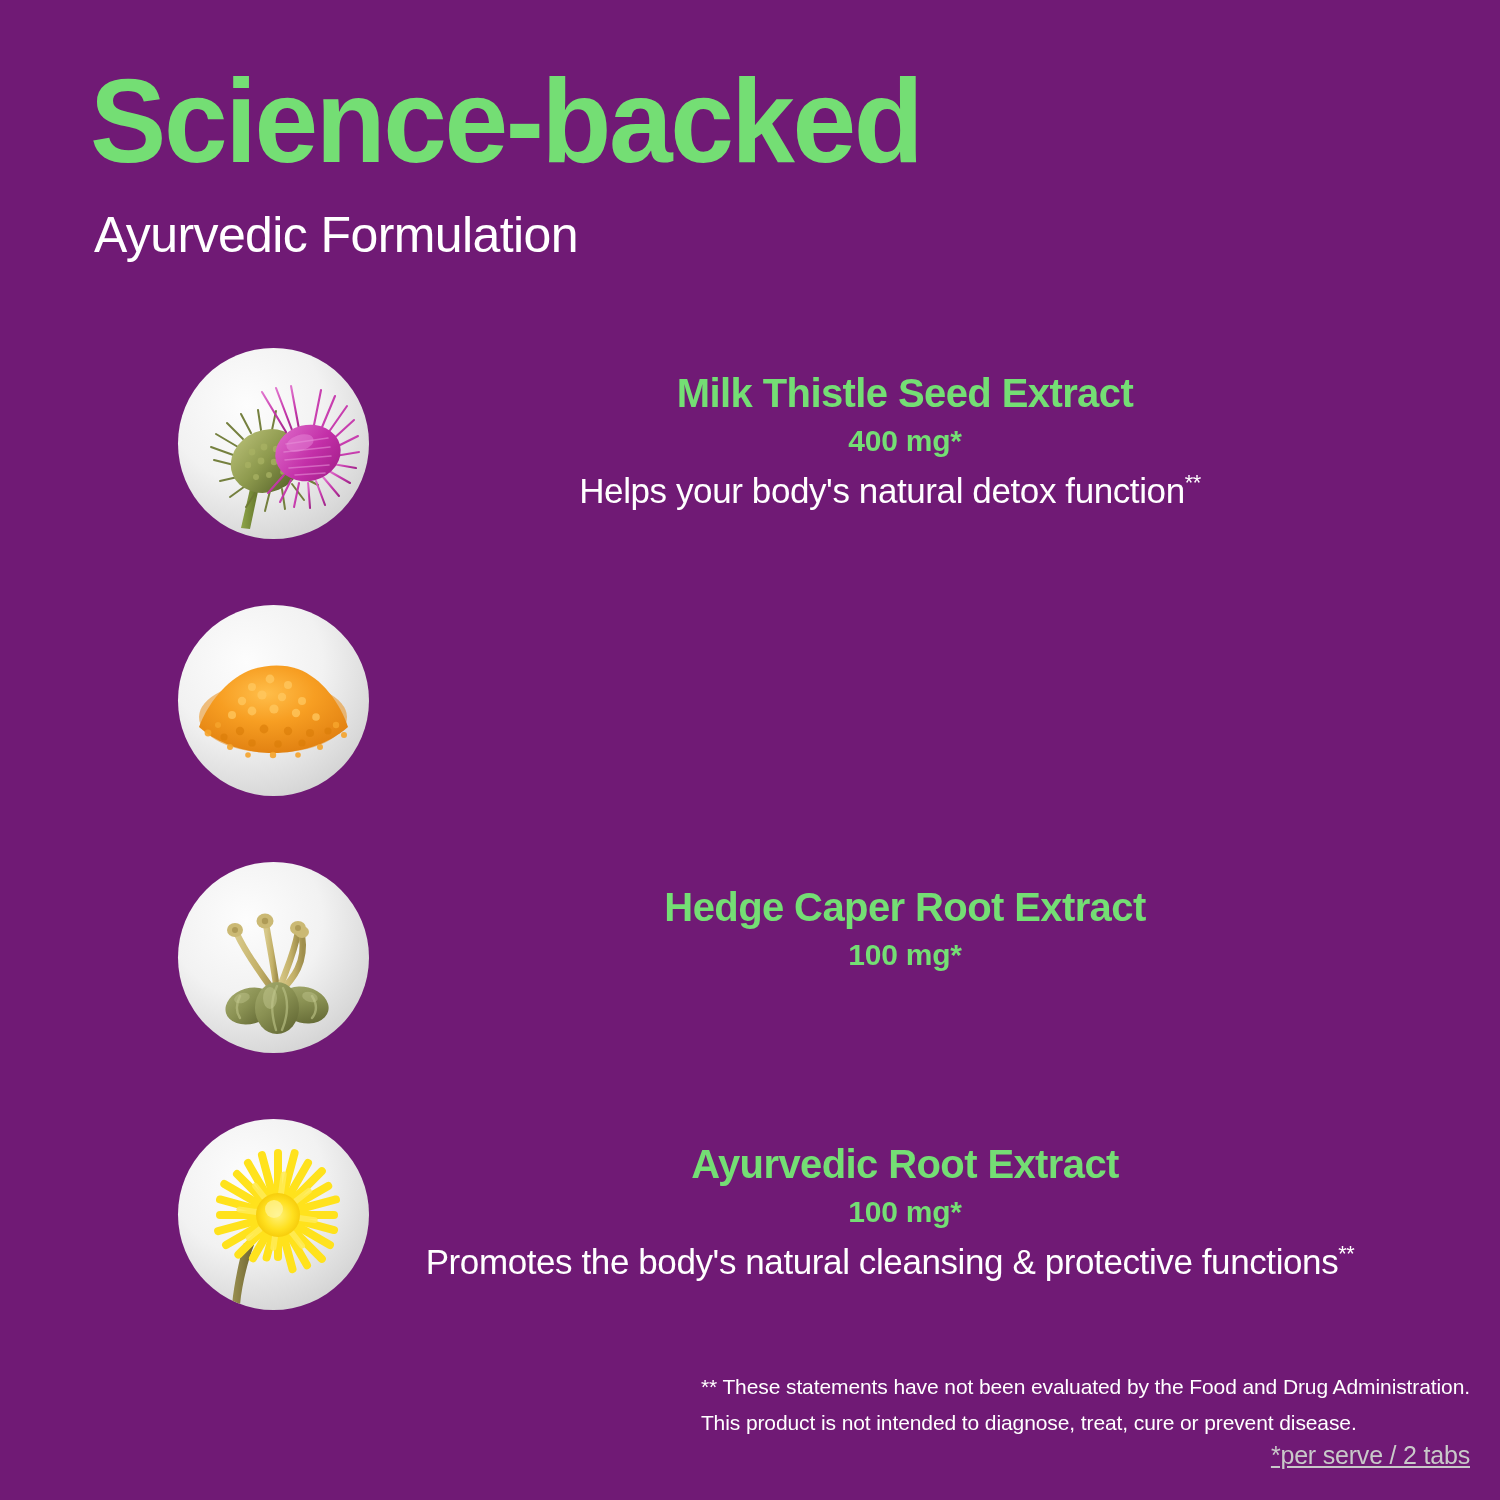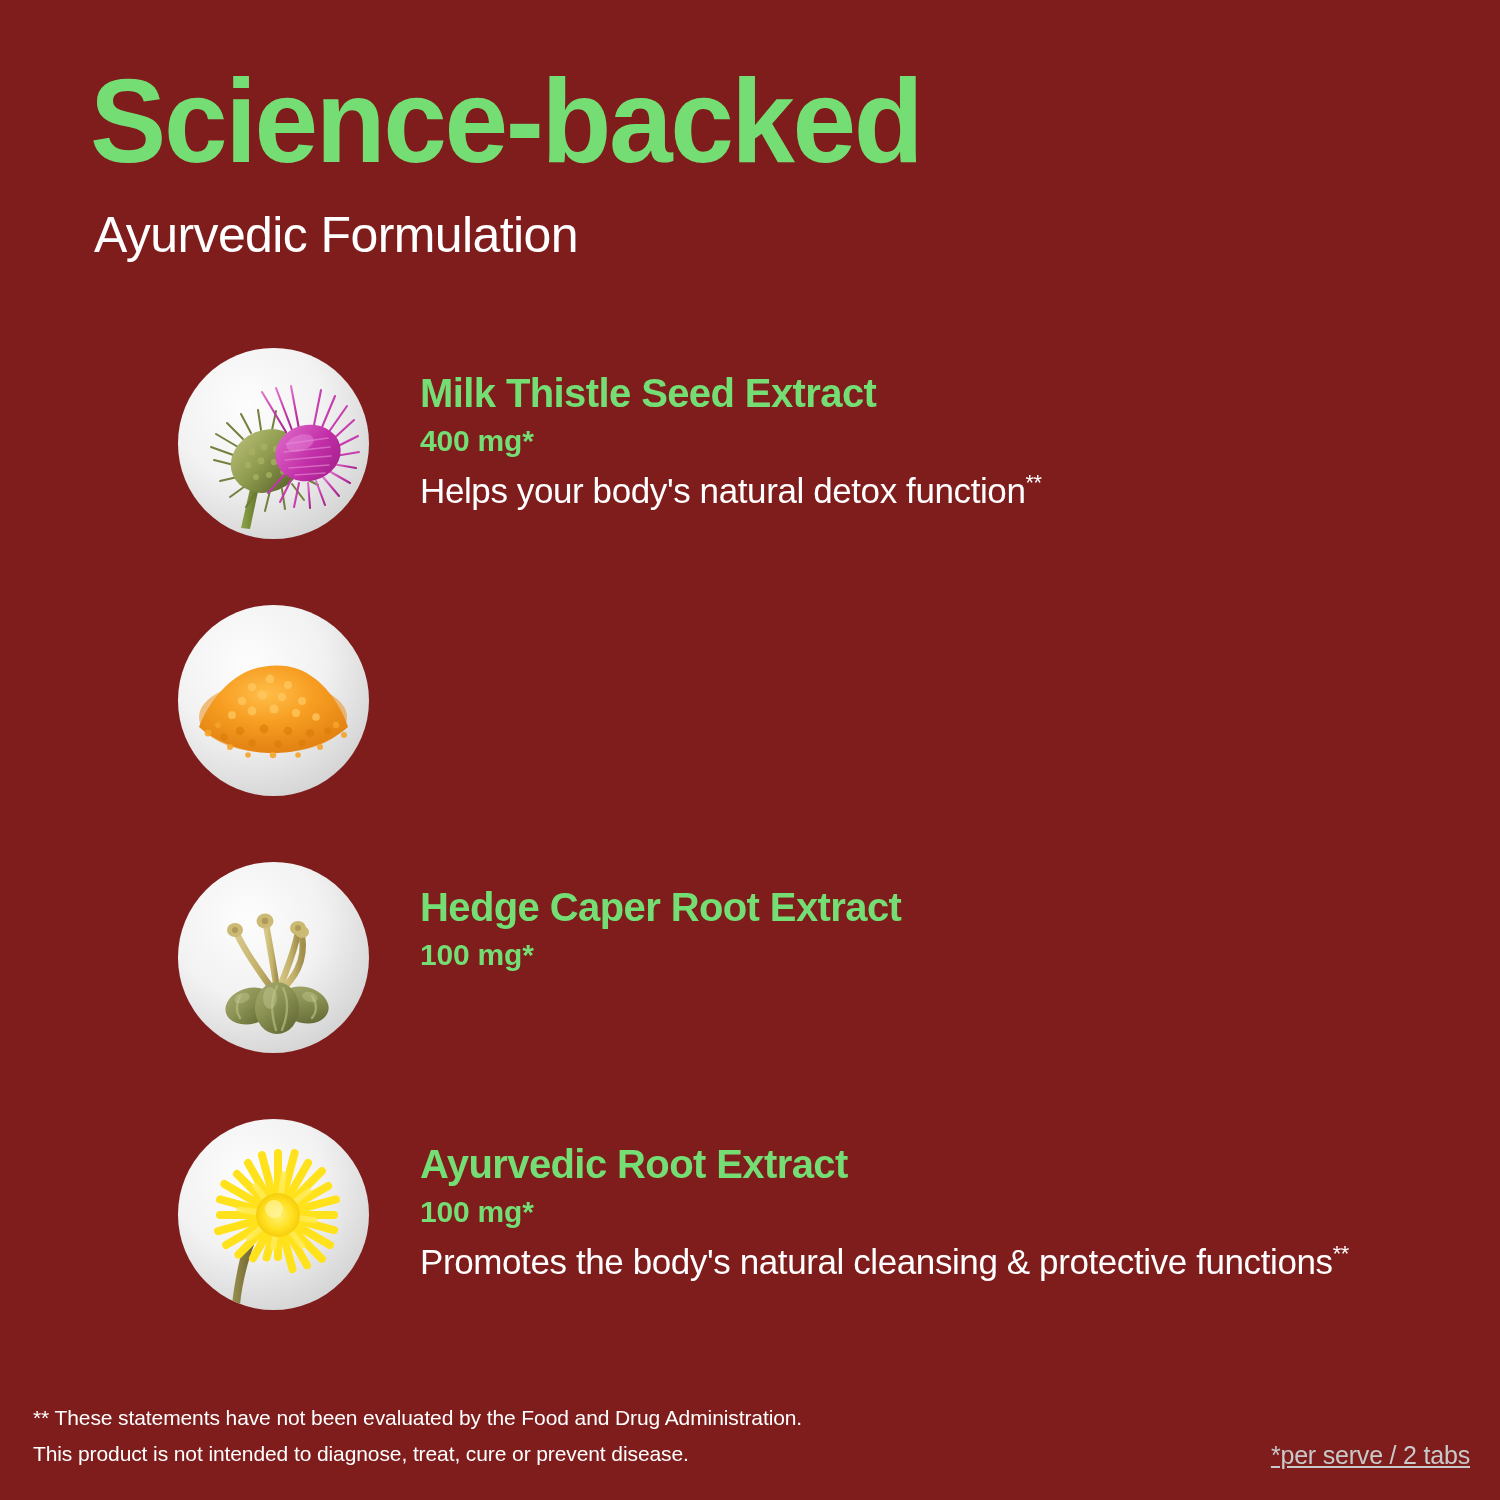--- a/index.html
+++ b/index.html
@@ -12,21 +12,21 @@
     background: #131313;
     font-family: "Liberation Sans", sans-serif;
     overflow: hidden;
     position: relative;
   }
   .page {
     position: absolute;
     inset: 0;
     width: 1500px;
     height: 1500px;
-    background: #7f1d1d;
+    background: #701a75;
   }
 
   
   .header {
     position: absolute;
     left: 90px;
     top: 62px;
     width: 1320px;
   }
   .headline {
@@ -50,20 +50,21 @@
     letter-spacing: -0.6px;
     white-space: nowrap;
   }
 
   
   .ingredients {
     position: absolute;
     left: 0;
     top: 348px;
     width: 1212px;
+    text-align: center;
   }
   .ingredient {
     position: relative;
     height: 257px;
   }
   .thumb-wrap {
     position: absolute;
     left: 178px;
     top: 0;
     width: 191px;
@@ -126,20 +127,21 @@
 
   
   .footer {
     position: absolute;
     left: 33px;
     right: 30px;
     bottom: 28px;
     display: flex;
     align-items: flex-end;
     justify-content: space-between;
+    flex-direction: column;
   }
   .disclaimer {
     font-size: 21px;
     line-height: 1.72;
     color: #FFFFFF;
     letter-spacing: -0.1px;
   }
   .disclaimer div { white-space: nowrap; }
   .per-serve {
     font-size: 25px;

